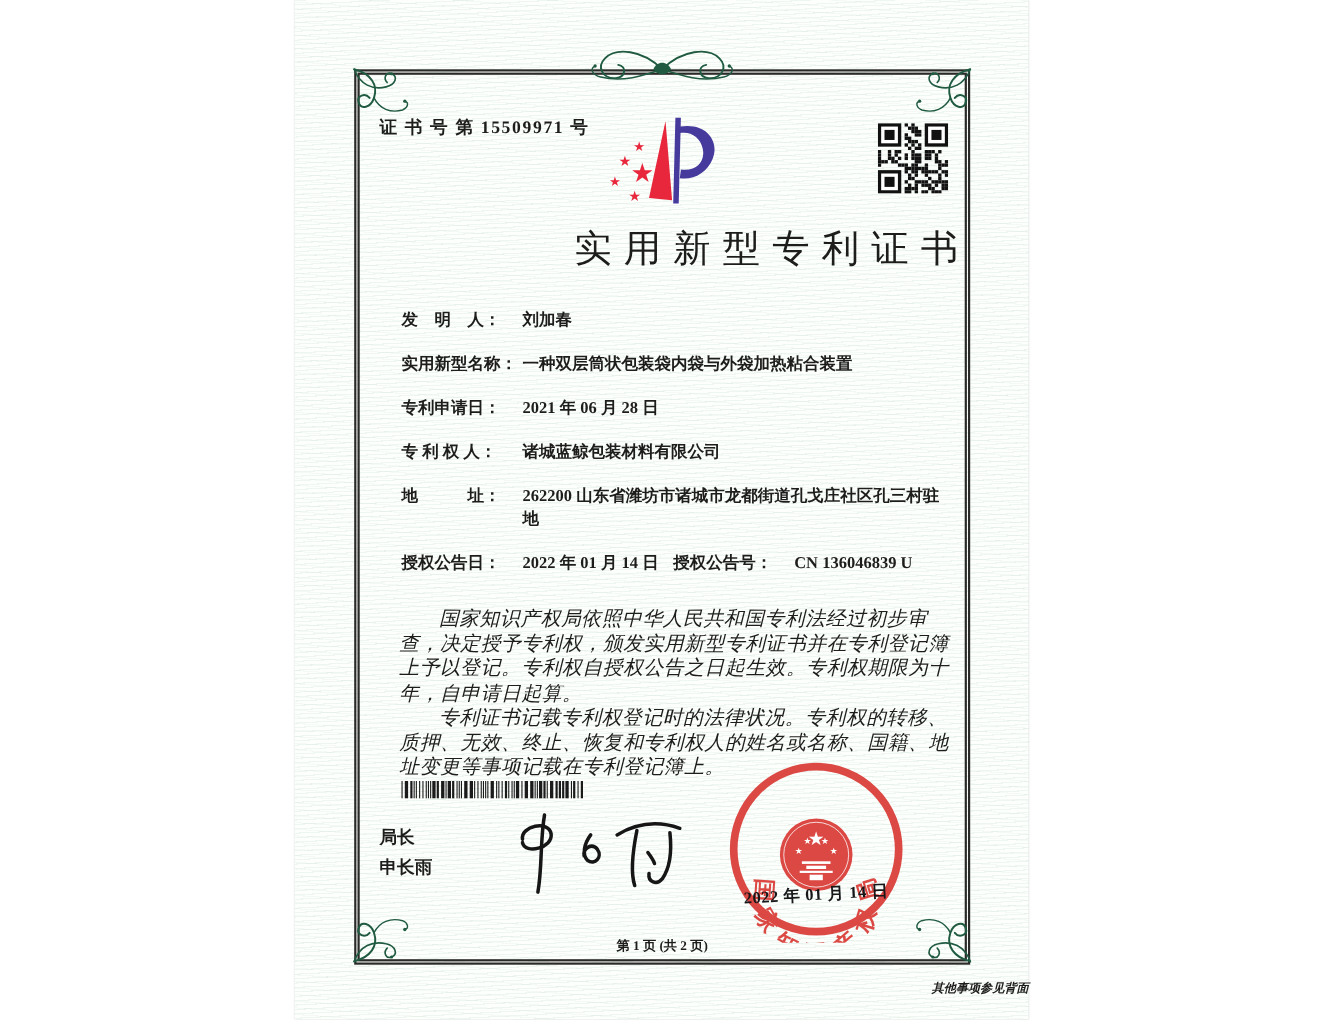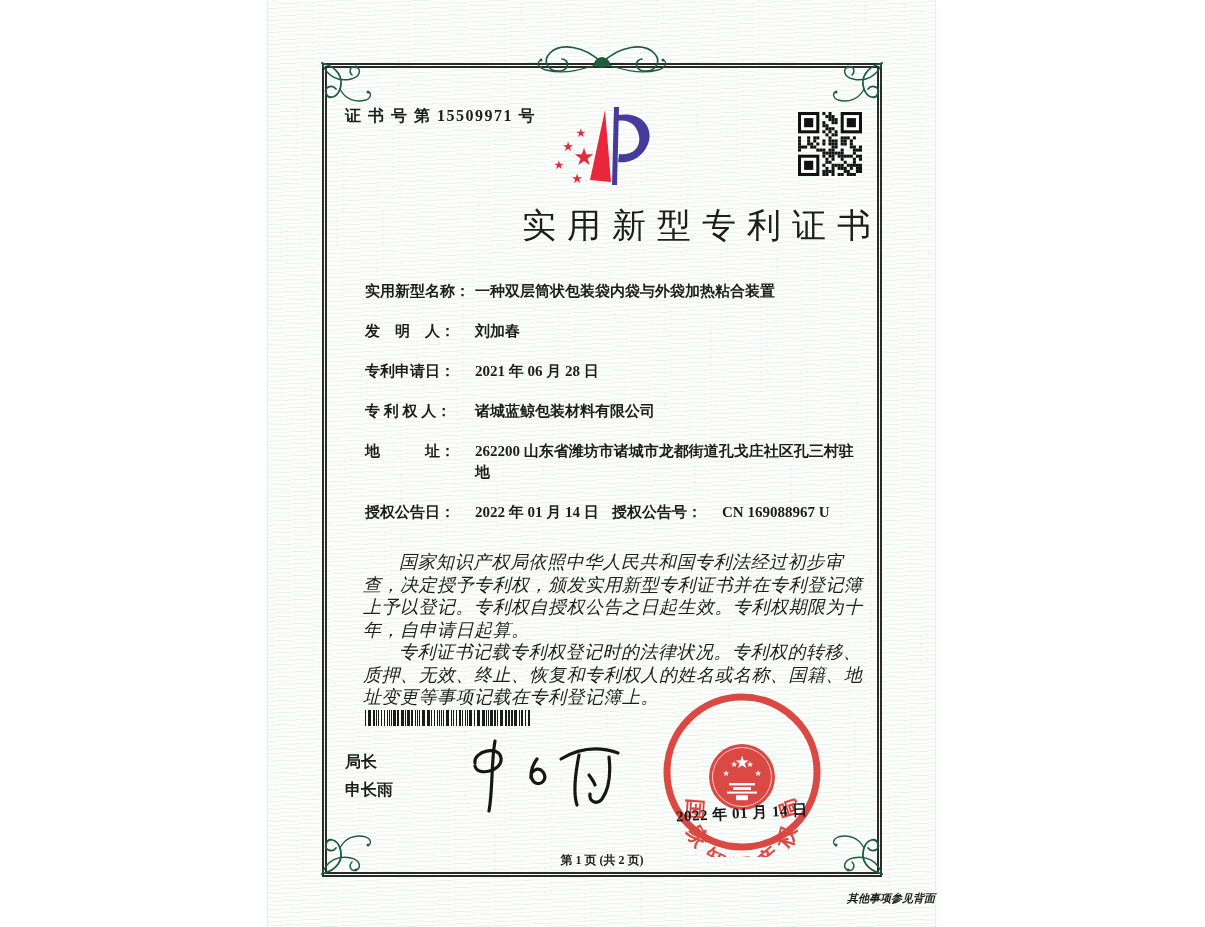--- a/index.html
+++ b/index.html
@@ -266,44 +266,44 @@
         <rect x="48" y="6" width="9" height="9" fill="#111"></rect>
         <rect x="0" y="42" width="21" height="21" fill="#111"></rect>
         <rect x="3" y="45" width="15" height="15" fill="#fff"></rect>
         <rect x="6" y="48" width="9" height="9" fill="#111"></rect>
       </svg>
 
     <div class="title">实用新型专利证书</div>
 
     <div class="fields">
       <div class="frow">
+        <span class="lbl">发　明　人：</span>
+        <span class="val">刘加春</span>
+      </div>
+      <div class="frow">
         <span class="lbl">实用新型名称：</span>
         <span class="val">一种双层筒状包装袋内袋与外袋加热粘合装置</span>
-      </div>
-      <div class="frow">
-        <span class="lbl">发　明　人：</span>
-        <span class="val">刘加春</span>
       </div>
       <div class="frow">
         <span class="lbl">专利申请日：</span>
         <span class="val">2021 年 06 月 28 日</span>
       </div>
       <div class="frow">
         <span class="lbl">专 利 权 人：</span>
         <span class="val">诸城蓝鲸包装材料有限公司</span>
       </div>
       <div class="frow addr">
         <span class="lbl">地　　　址：</span>
         <span class="val">262200 山东省潍坊市诸城市龙都街道孔戈庄社区孔三村驻地</span>
       </div>
       <div class="frow grant">
         <span class="lbl">授权公告日：</span>
         <span class="v1">2022 年 01 月 14 日</span>
         <span class="l2">授权公告号：</span>
-        <span class="v2">CN 169088967 U</span>
+        <span class="v2">CN 136046839 U</span>
       </div>
     </div>
 
     <div class="paras">
       <p>国家知识产权局依照中华人民共和国专利法经过初步审查，决定授予专利权，颁发实用新型专利证书并在专利登记簿上予以登记。专利权自授权公告之日起生效。专利权期限为十年，自申请日起算。</p>
       <p>专利证书记载专利权登记时的法律状况。专利权的转移、质押、无效、终止、恢复和专利权人的姓名或名称、国籍、地址变更等事项记载在专利登记簿上。</p>
     </div>
 
     <svg id="bc-svg" class="barcode" viewBox="0 0 172 16" preserveAspectRatio="none">
         <rect x="2" y="0" width="1" height="16" fill="#1b1b1b"></rect>

